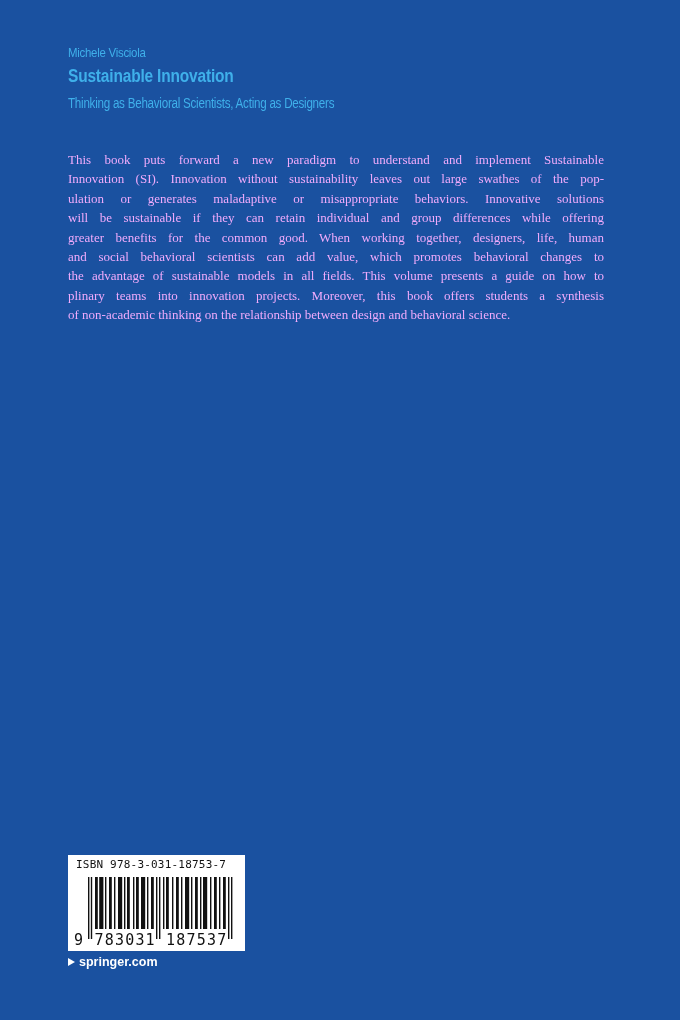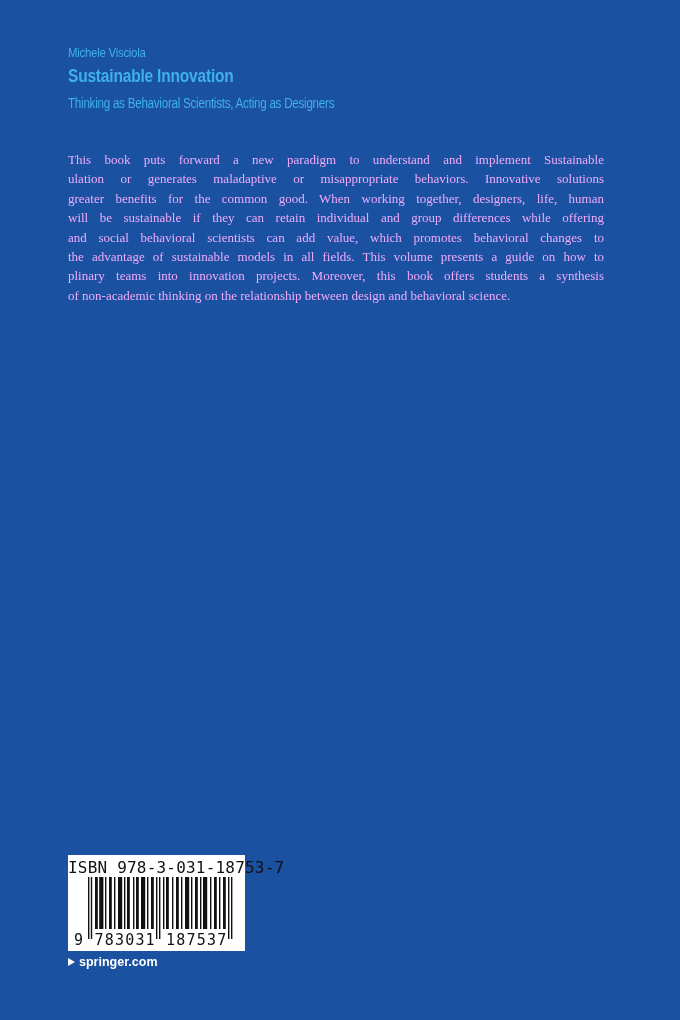--- a/index.html
+++ b/index.html
@@ -87,23 +87,23 @@
       text-align-last: left;
     }
     .isbn-box {
       position: absolute;
       left: 68px; top: 855px;
       width: 177px; height: 96px;
       background: #ffffff;
     }
     .isbn-text {
       position: absolute;
-      left: 0; top: 3px;
+      left: 8px; top: 3px;
       font-family: "DejaVu Sans Mono", monospace;
-      font-size: 16px;
+      font-size: 11px;
       color: #111;
       letter-spacing: 0.2px;
       white-space: nowrap;
     }
     .barcode {
       position: absolute;
       left: 20px; top: 22px;
       width: 148px; height: 62px;
     }
     .barcode-digits {
@@ -144,23 +144,24 @@
 
   <div class="edge-shadow"></div>
   <div class="edge-stripe"></div>
 
   <div class="author">Michele Visciola</div>
   <div class="title">Sustainable Innovation</div>
   <div class="subtitle">Thinking as Behavioral Scientists, Acting as Designers</div>
 
   <div class="blurb">
     <span class="line">This book puts forward a new paradigm to understand and implement Sustainable</span>
+    <span class="line">Innovation (SI). Innovation without sustainability leaves out large swathes of the pop-</span>
     <span class="line">ulation or generates maladaptive or misappropriate behaviors. Innovative solutions</span>
+    <span class="line">will be sustainable if they can retain individual and group differences while offering</span>
     <span class="line">greater benefits for the common good. When working together, designers, life, human</span>
-    <span class="line">will be sustainable if they can retain individual and group differences while offering</span>
     <span class="line">and social behavioral scientists can add value, which promotes behavioral changes to</span>
     <span class="line">the advantage of sustainable models in all fields. This volume presents a guide on how to</span>
     <span class="line">plinary teams into innovation projects. Moreover, this book offers students a synthesis</span>
     <span class="line last">of non-academic thinking on the relationship between design and behavioral science.</span>
   </div>
 
   <div class="isbn-box">
     <div class="isbn-text">ISBN 978-3-031-18753-7</div>
     <svg class="barcode" viewBox="0 0 148 62" preserveAspectRatio="none">
       <g fill="#111">

